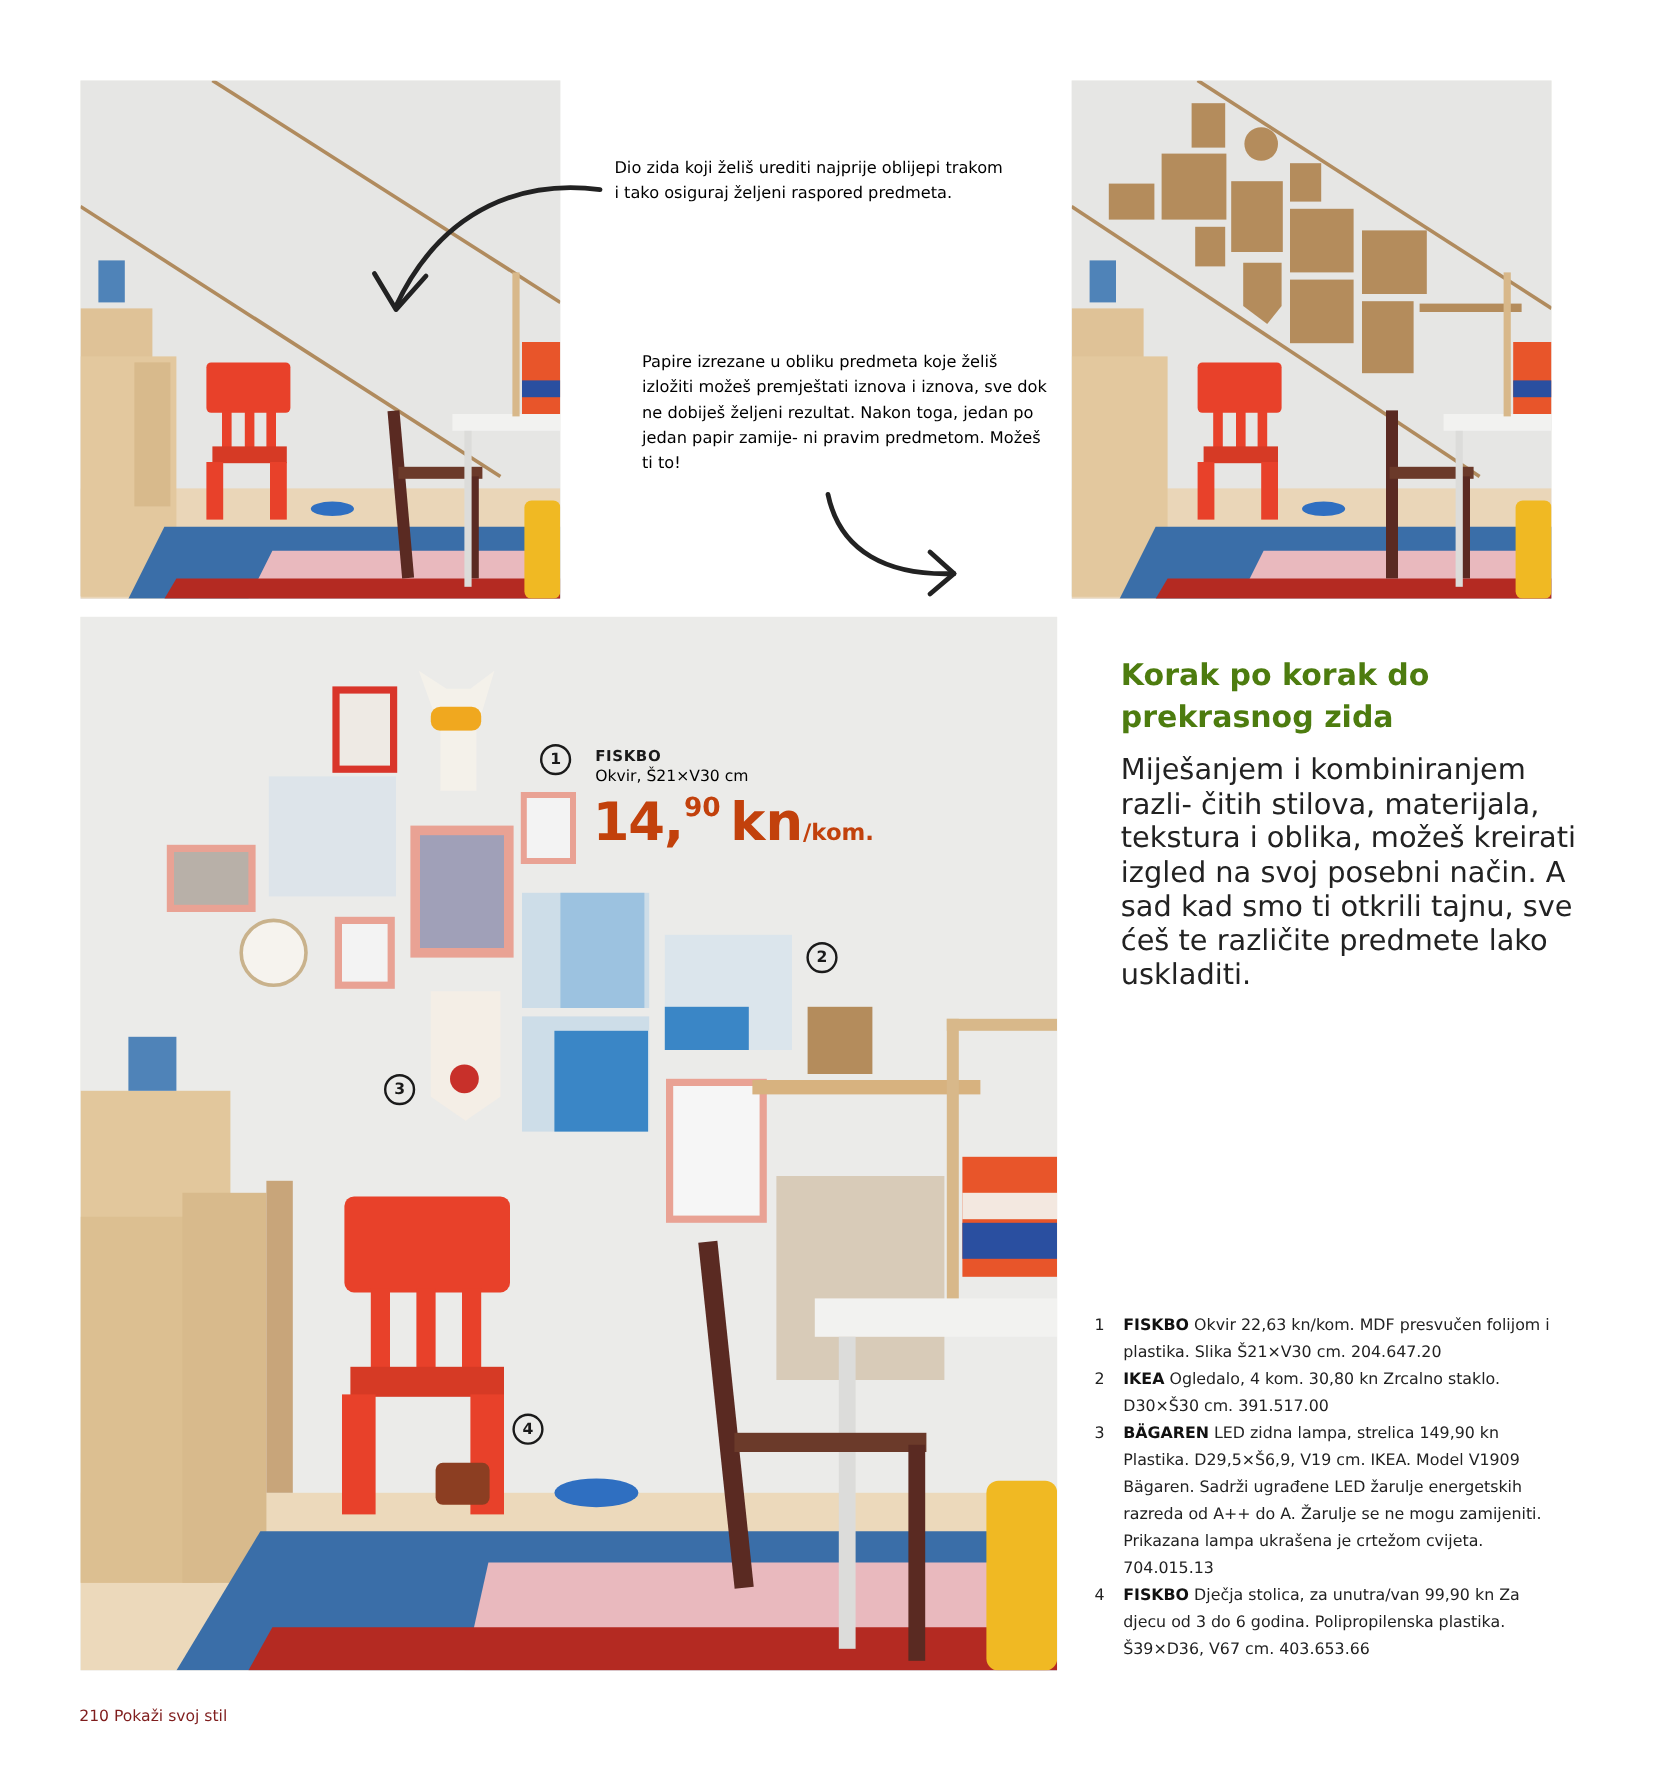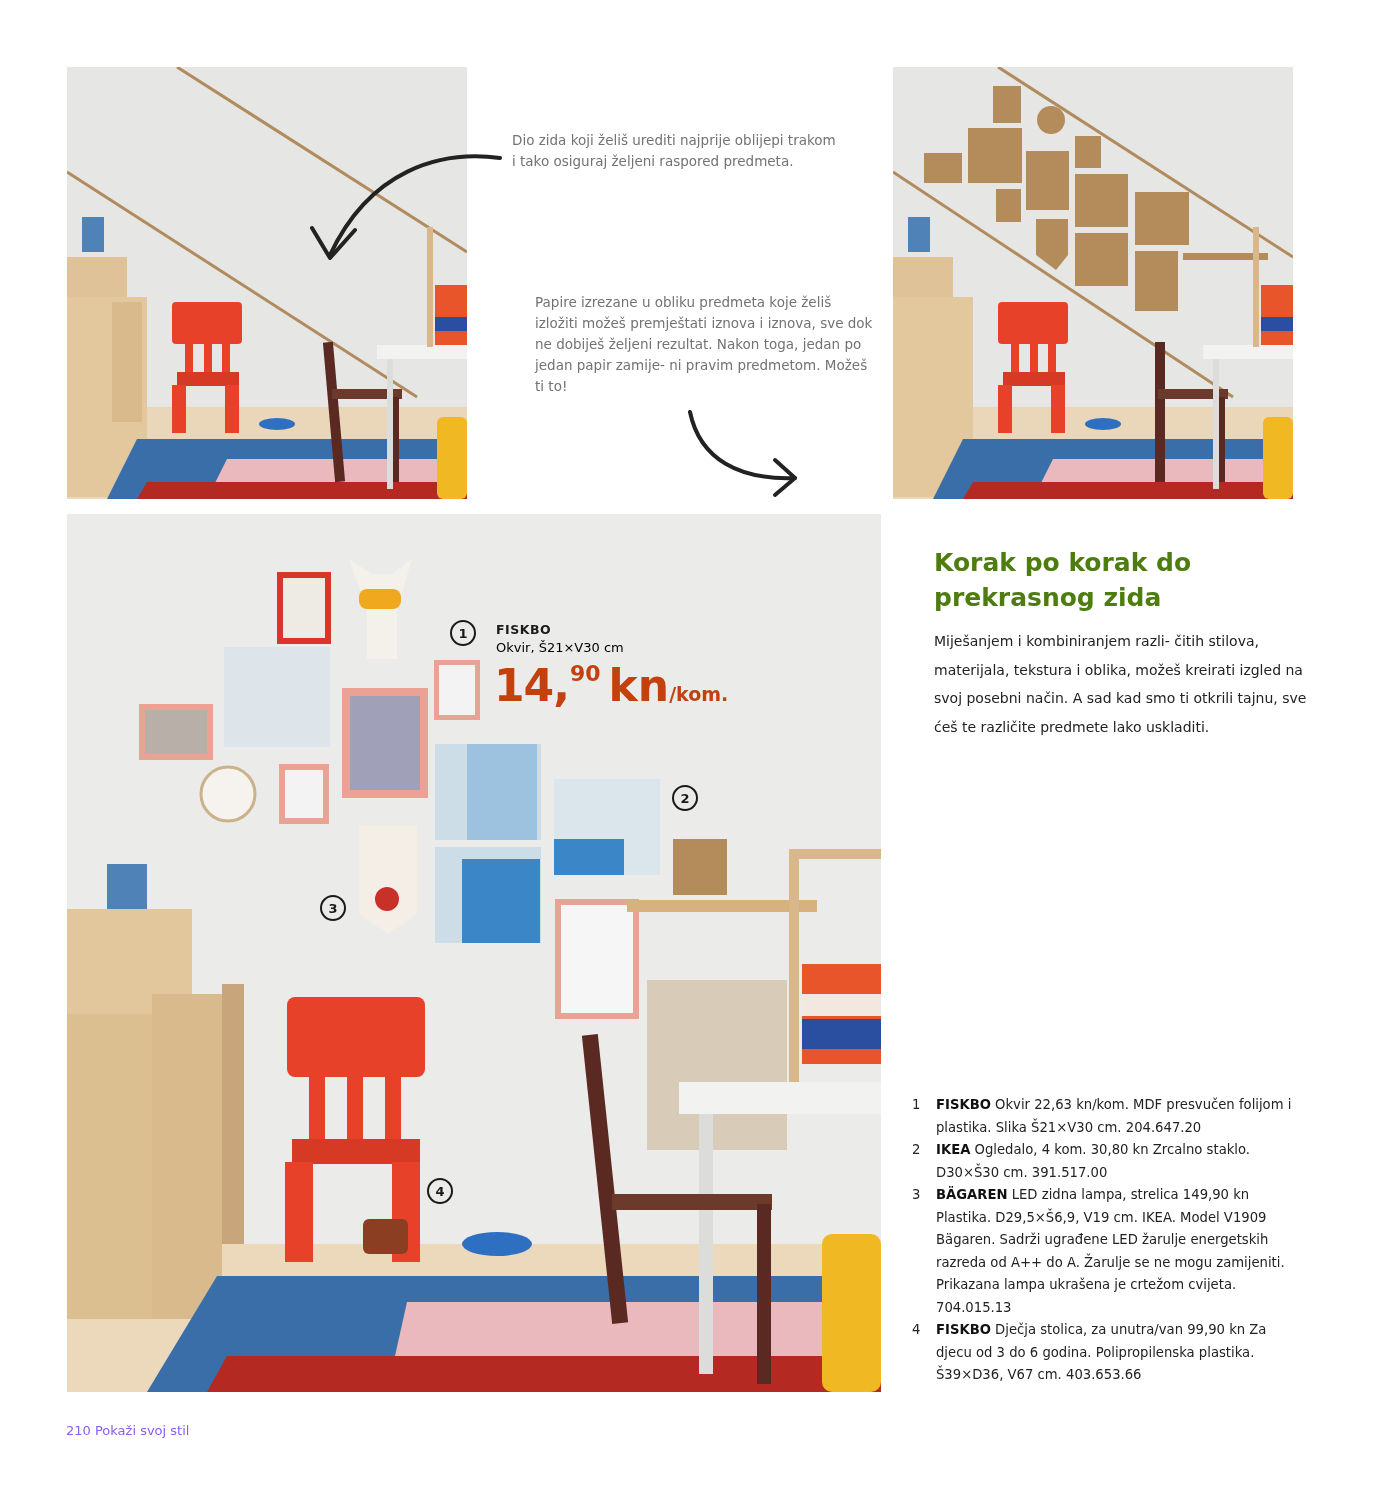--- a/index.html
+++ b/index.html
@@ -6,30 +6,30 @@
   html, body { width: 1400px; height: 1492px; background: #ffffff; overflow: hidden; }
   body { position: relative; font-family: "DejaVu Sans", "Liberation Sans", sans-serif; color: #1a1a1a; }
 
   .photo { position: absolute; overflow: hidden; background: #e9e9e7; }
   .photo svg { display: block; width: 100%; height: 100%; }
 
   #photo-before { left: 67px; top: 67px; width: 400px; height: 432px; }
   #photo-after  { left: 893px; top: 67px; width: 400px; height: 432px; }
   #photo-main   { left: 67px; top: 514px; width: 814px; height: 878px; }
 
-  .caption { position: absolute; font-size: 13.5px; line-height: 21px; color: #737373; font-family: "DejaVu Sans", sans-serif; }
+  .caption { position: absolute; font-size: 13.5px; line-height: 21px; color: #000000; font-family: "DejaVu Sans", sans-serif; }
   #caption-1 { left: 512px; top: 130px; width: 330px; }
   #caption-2 { left: 535px; top: 292px; width: 340px; }
 
   .arrow { position: absolute; }
   #arrow-1 { left: 300px; top: 140px; width: 210px; height: 130px; }
   #arrow-2 { left: 680px; top: 400px; width: 130px; height: 100px; }
 
   .heading { position: absolute; left: 934px; top: 545px; width: 380px; font-size: 25px; line-height: 35px; font-weight: bold; color: #4d7c0f; }
-  .intro { position: absolute; left: 934px; top: 627px; width: 380px; font-size: 14px; line-height: 28.5px; color: #222; }
+  .intro { position: absolute; left: 934px; top: 627px; width: 380px; font-size: 24px; line-height: 28.5px; color: #222; }
 
   .price-tag { position: absolute; left: 450px; top: 618px; }
   .price-tag .num-circle { position: absolute; left: 0; top: 2px; }
   .price-tag .pname { position: absolute; left: 46px; top: 4px; font-size: 12.5px; font-weight: bold; letter-spacing: 0.5px; color: #1a1a1a; white-space: nowrap; }
   .price-tag .pdesc { position: absolute; left: 46px; top: 22px; font-size: 13px; color: #000000; white-space: nowrap; }
   .price-tag .price { position: absolute; left: 44px; top: 42px; white-space: nowrap; color: #c2410c; font-weight: bold; }
   .price .whole { font-size: 44px; line-height: 48px; letter-spacing: -1px; }
   .price .dec { font-size: 22px; vertical-align: 20px; margin-left: 1px; }
   .price .cur { font-size: 44px; margin-left: 8px; }
   .price .unit { font-size: 19px; }
@@ -38,21 +38,21 @@
   .callout { position: absolute; }
   #callout-2 { left: 672px; top: 785px; }
   #callout-3 { left: 320px; top: 895px; }
   #callout-4 { left: 427px; top: 1178px; }
 
   .product-list { position: absolute; left: 912px; top: 1094px; width: 390px; font-size: 13.2px; line-height: 22.5px; color: #222; }
   .product-list .pi { display: flex; }
   .product-list .pi .idx { width: 24px; flex: none; }
   .product-list .pi .txt b { font-weight: bold; color: #111; }
 
-  .footer { position: absolute; left: 66px; top: 1423px; font-size: 13px; color: #8b5cf6; }
+  .footer { position: absolute; left: 66px; top: 1423px; font-size: 13px; color: #7f1d1d; }
 </style>
 </head>
 <body>
 
 <div class="photo" id="photo-before">
   <svg viewBox="0 0 400 432" preserveAspectRatio="none">
     <rect width="400" height="432" fill="#e6e6e4"></rect>
     <rect x="0" y="340" width="400" height="92" fill="#ead6b8"></rect>
     <line x1="110" y1="0" x2="400" y2="185" stroke="#b08b5e" stroke-width="3"></line>
     <line x1="0" y1="105" x2="350" y2="330" stroke="#b08b5e" stroke-width="3"></line>

